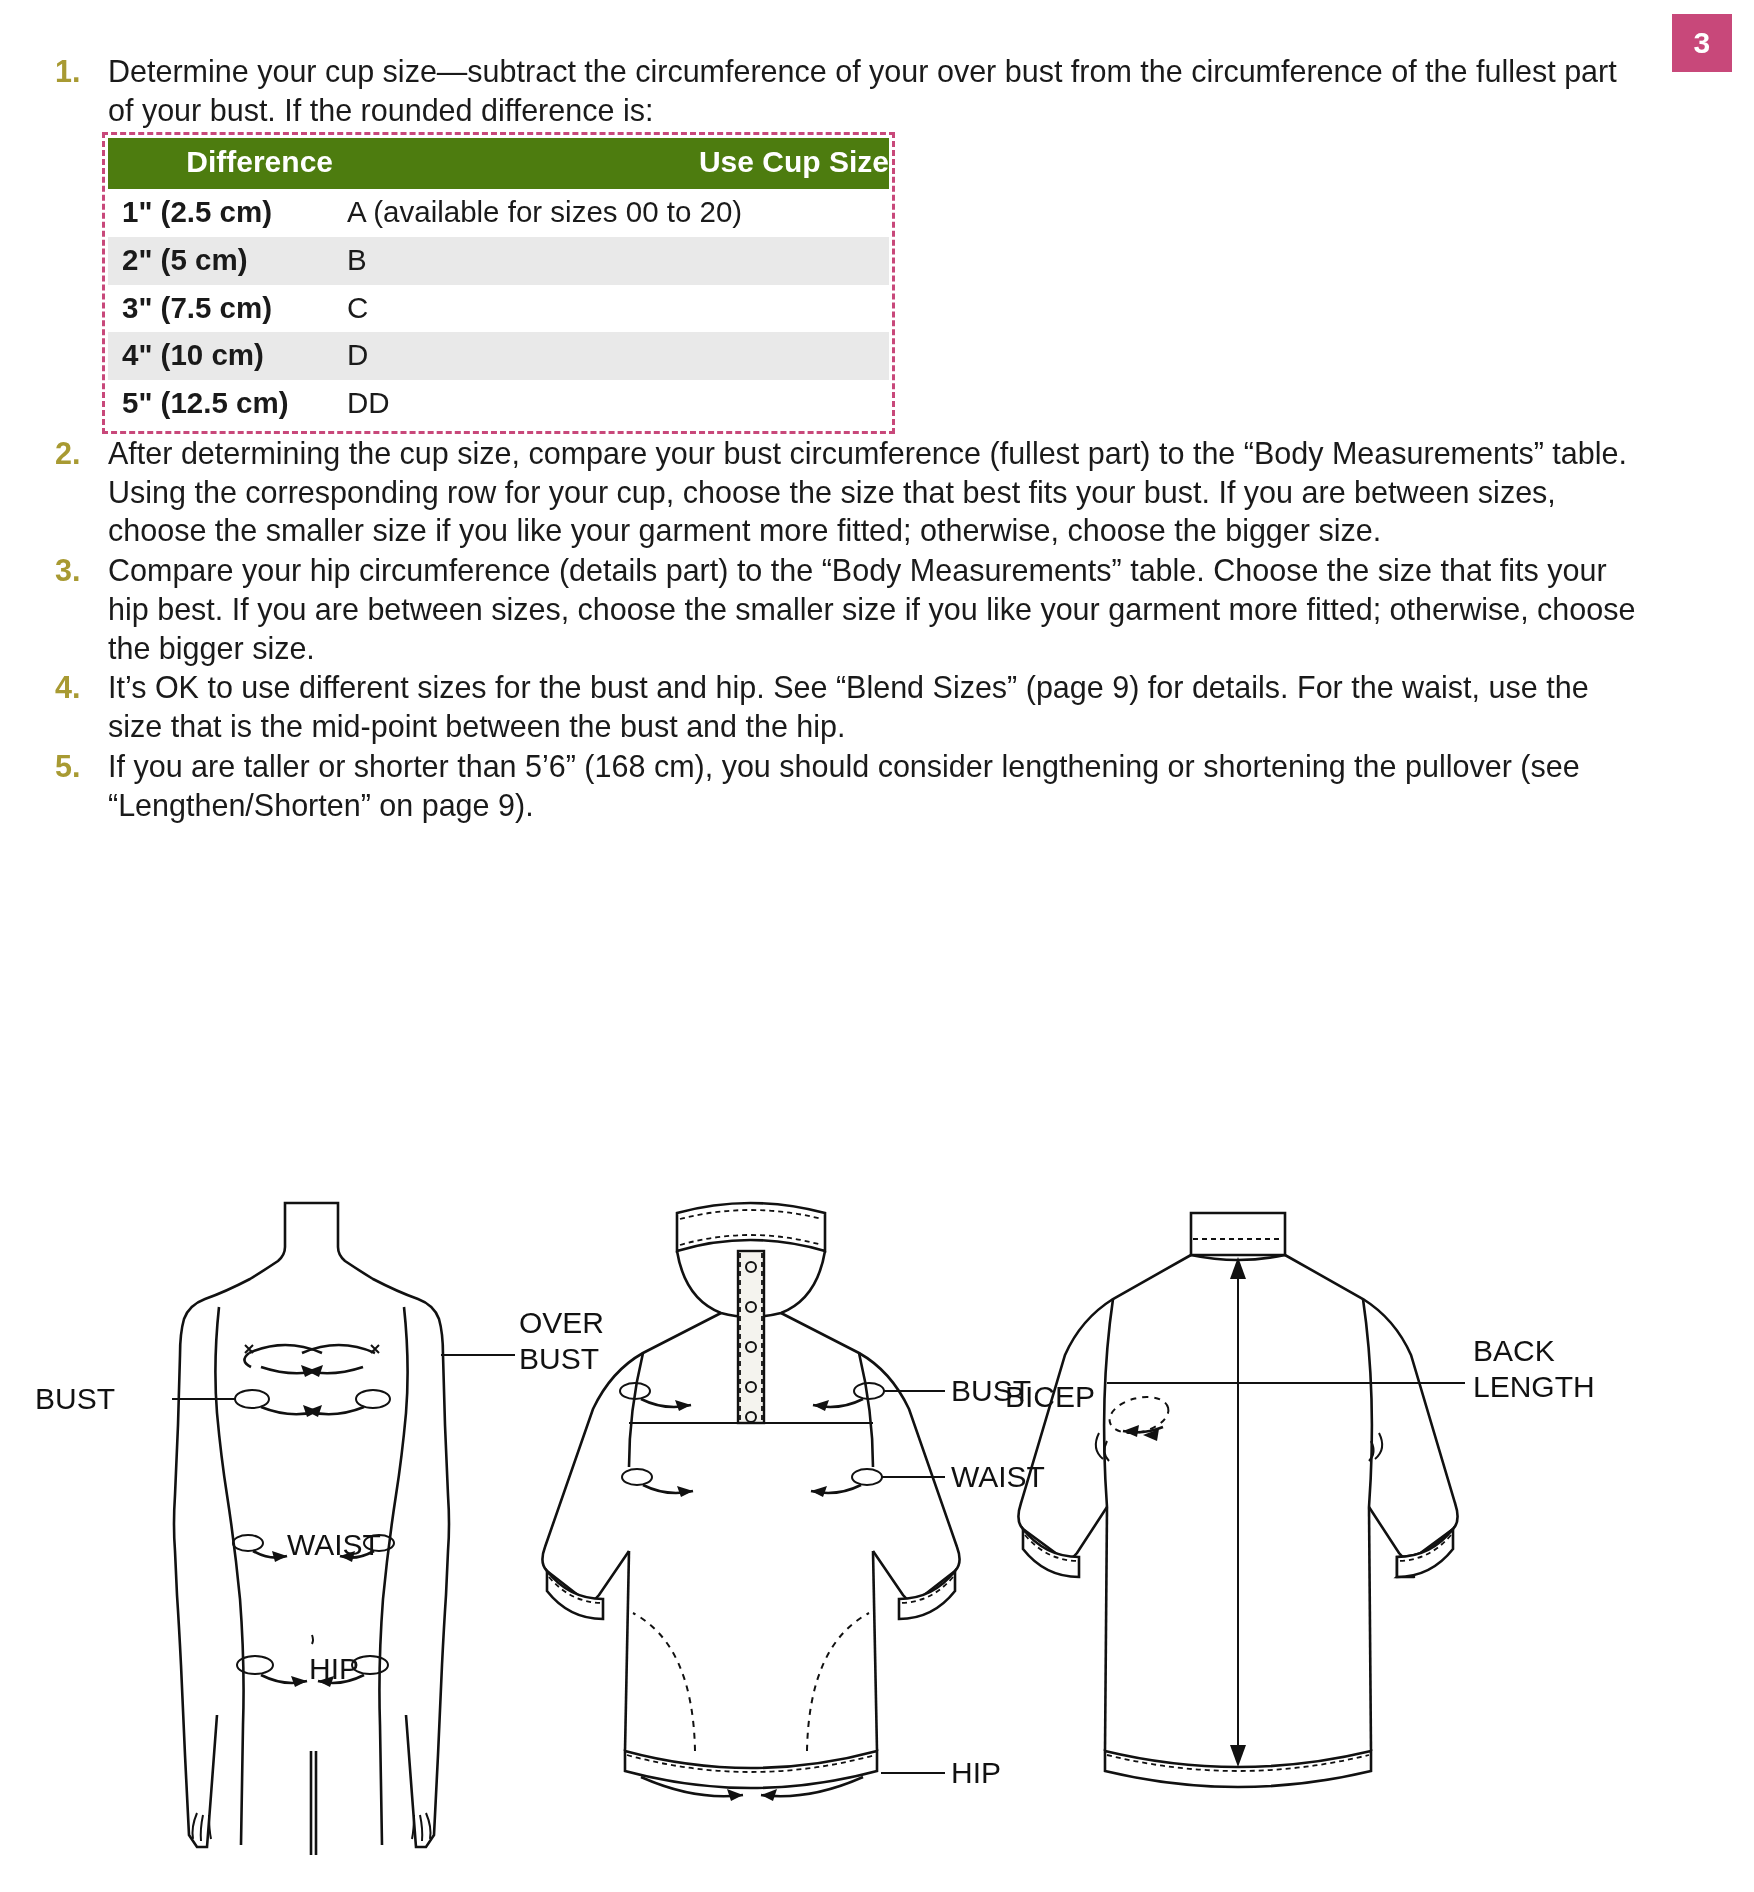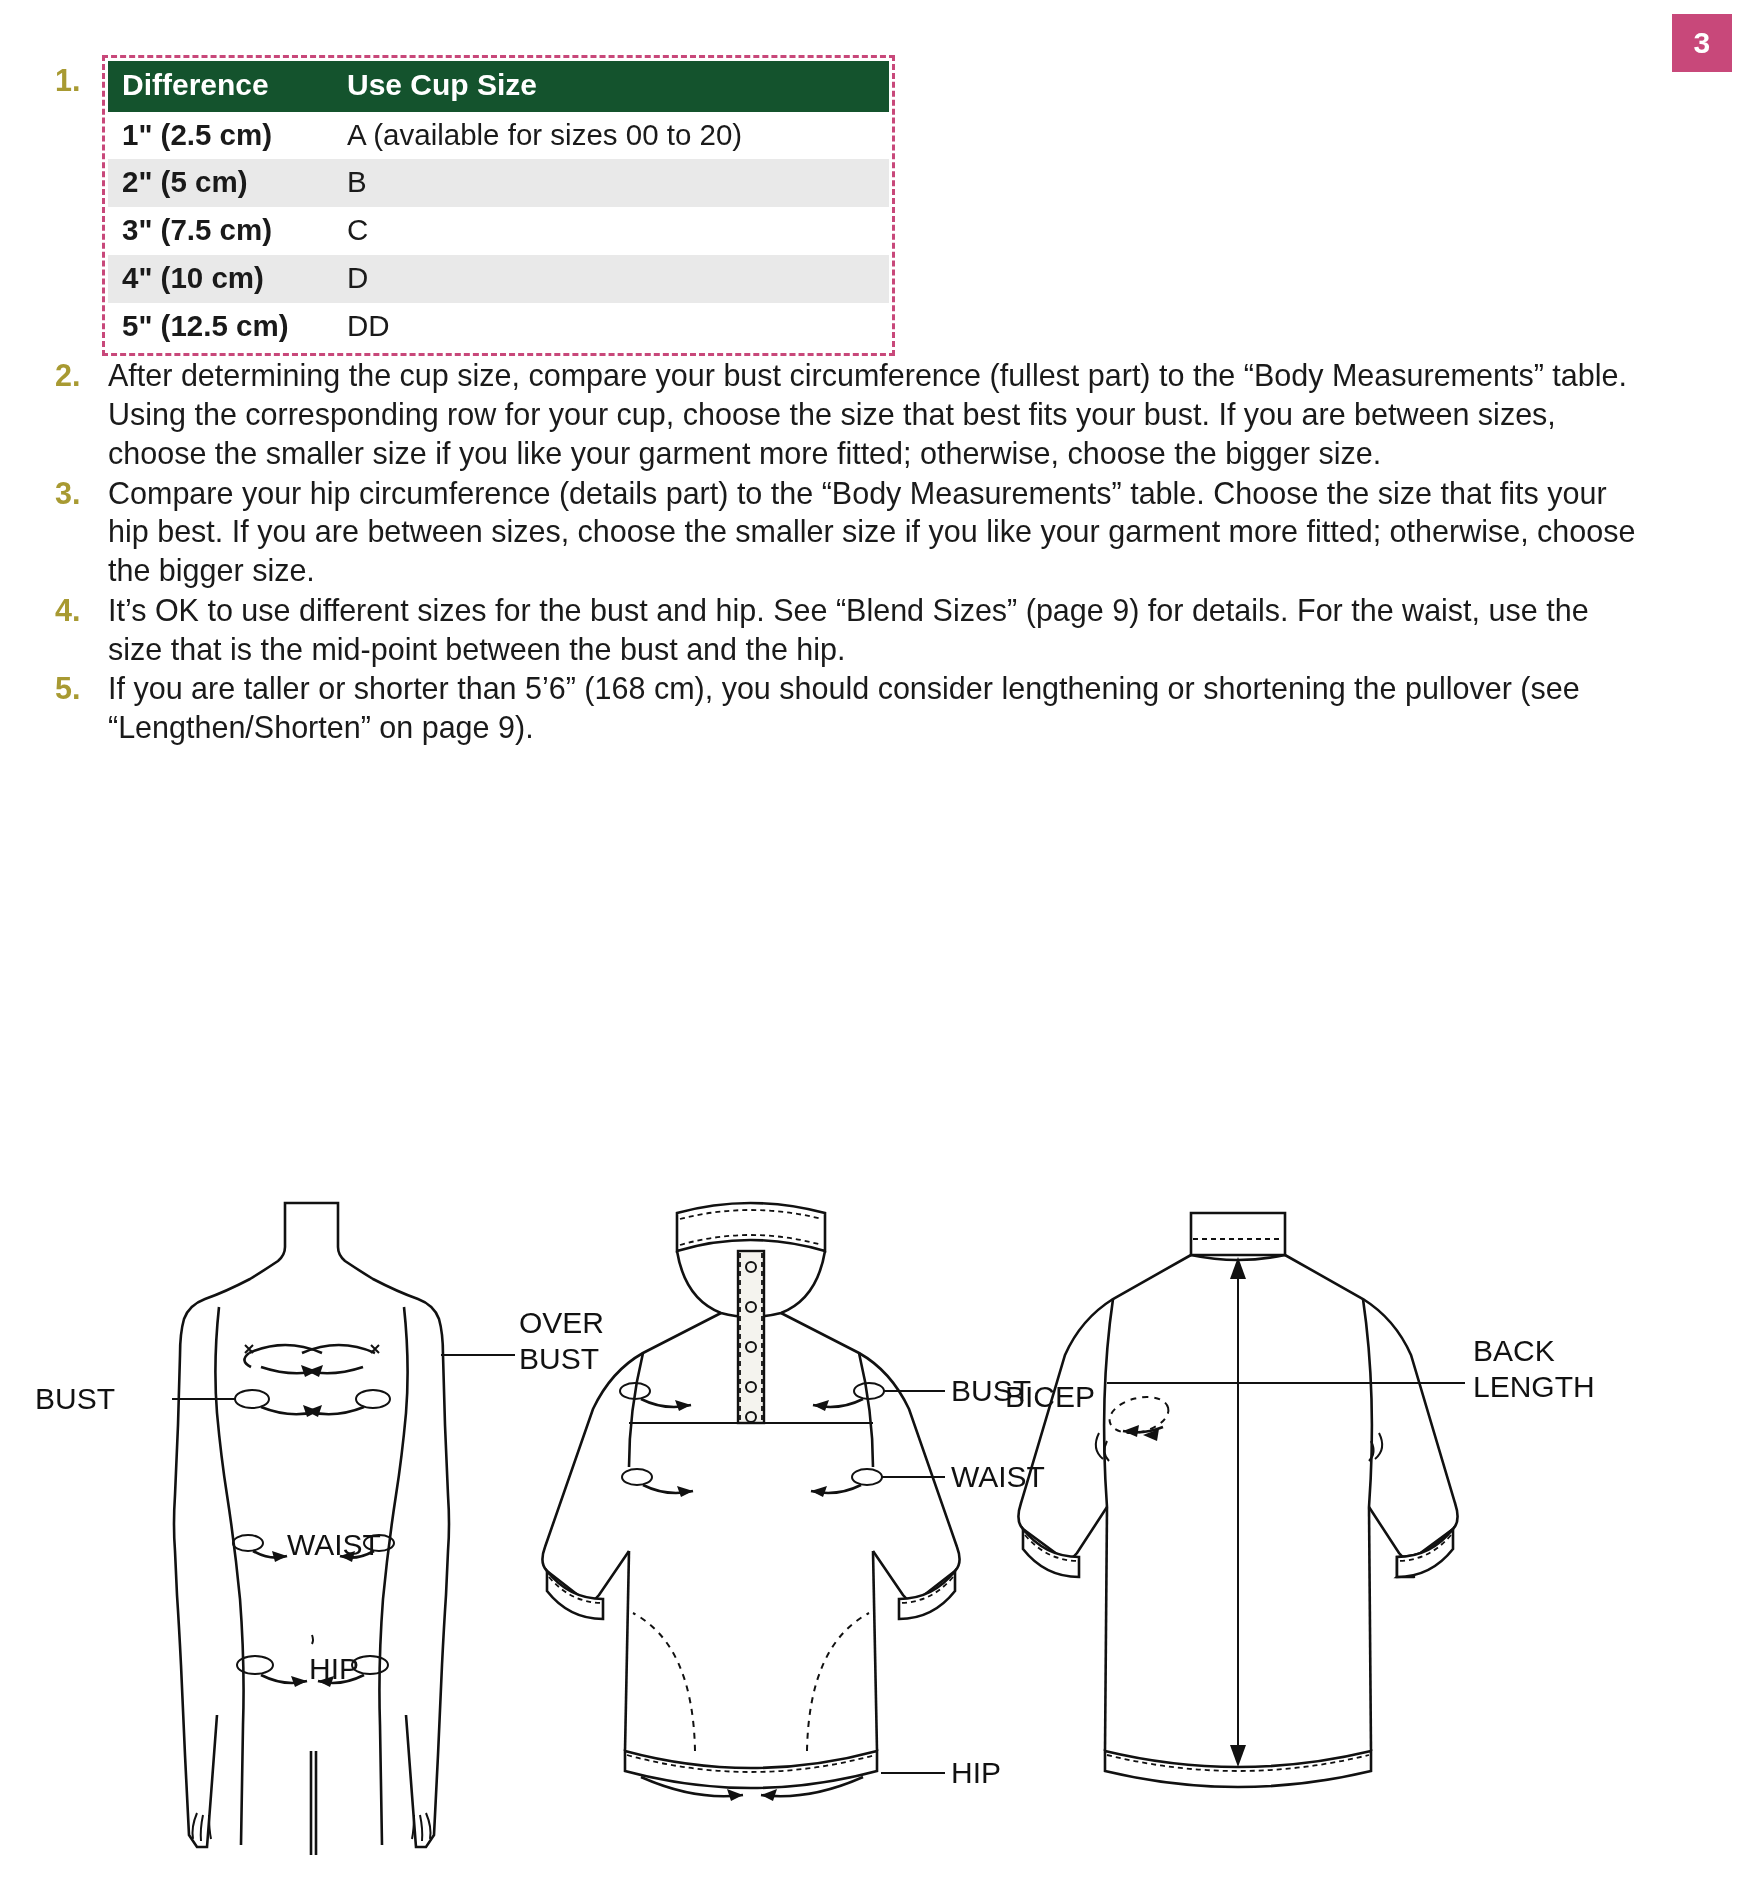--- a/index.html
+++ b/index.html
@@ -100,25 +100,25 @@
     pointer-events: none;
   }
   table.cup-table {
     border-collapse: collapse;
     width: 781px;
     table-layout: fixed;
     position: relative;
     background: #ffffff;
   }
   table.cup-table th {
-    background: #14532d;
+    background: #4d7c0f;
     color: #ffffff;
     font-weight: bold;
     font-size: 30px;
-    text-align: left;
+    text-align: right;
     padding: 7px 0 9px 14px;
     line-height: 1.15;
   }
   table.cup-table td {
     font-size: 29.5px;
     padding: 6px 0 7px 14px;
     line-height: 1.18;
     vertical-align: middle;
   }
   table.cup-table td.c-diff { font-weight: bold; }
@@ -177,20 +177,21 @@
 
   <div class="page-badge">3</div>
 
   <div class="content">
 
 
     <ol class="steps">
 
       <li>
         <span class="num">1.</span>
+        <span class="step-text">Determine your cup size—subtract the circumference of your over bust from the circumference of the fullest part of your bust. If the rounded difference is:</span>
 
         <div class="table-wrap">
           <div class="dash-frame"></div>
           <table class="cup-table">
             <colgroup>
               <col class="col-diff">
               <col class="col-cup">
             </colgroup>
             <thead>
               <tr>

